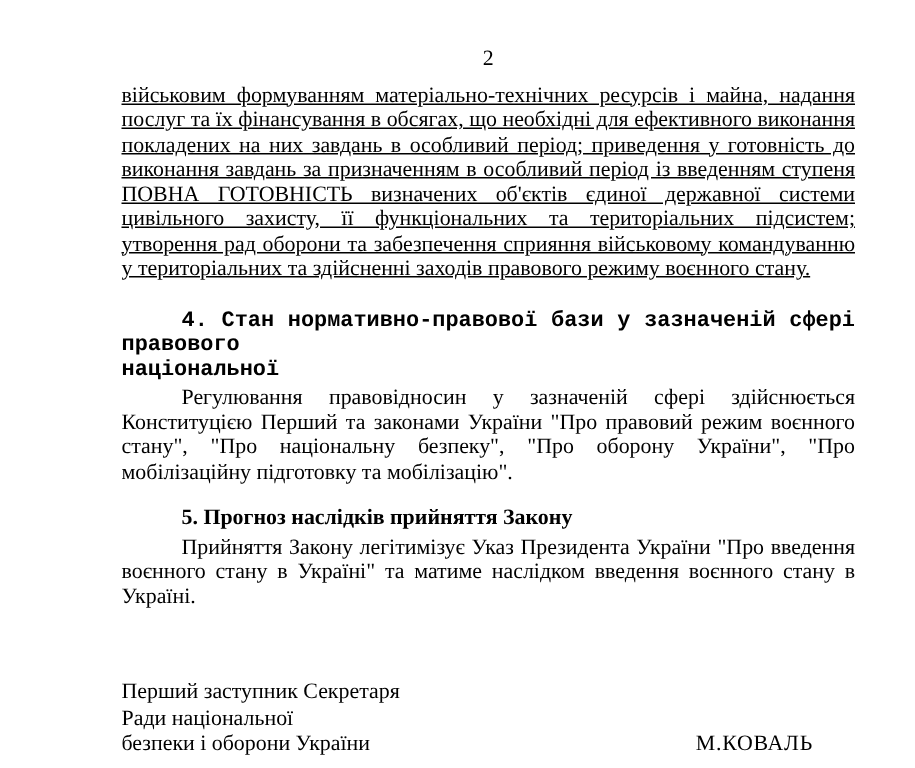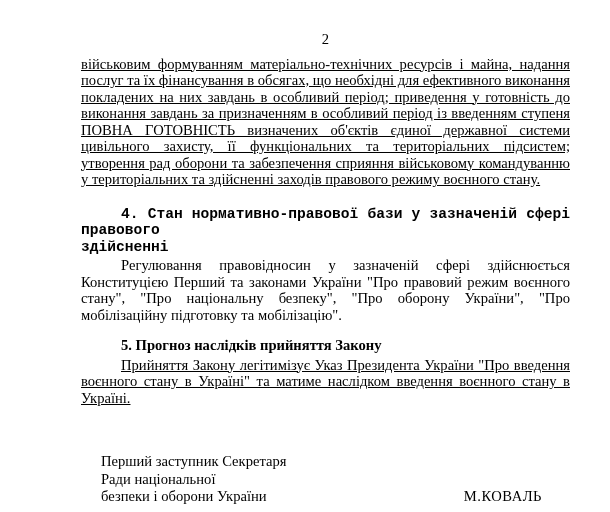--- a/index.html
+++ b/index.html
@@ -40,25 +40,24 @@
   .pagenum {
     margin-top: 31px;
     text-align: center;
     font-size: 14.6px;
     line-height: 16.5px;
   }
   .para-continuation { margin-top: 8px; text-decoration: underline; }
   .heading4 { margin-top: 18px; font-family: Liberation Mono, monospace; }
   .para4 { margin-top: 2px; }
   .heading5 { margin-top: 14px; }
-  .para5 { margin-top: 3px; text-decoration: underline; }
+  .para5 { margin-top: 3px; }
 
   .signature {
     margin-top: 47px;
-    margin-left: 20px;
   }
   .signature .ln { line-height: 17.5px; }
   .sigrow {
     display: flex;
     justify-content: space-between;
     align-items: baseline;
     text-align: center;
   }
   .sig-name {
     font-weight: normal;
@@ -80,21 +79,21 @@
       <div class="ln jf">покладених на них завдань в особливий період; приведення у готовність до</div>
       <div class="ln jf">виконання завдань за призначенням в особливий період із введенням ступеня</div>
       <div class="ln jf">ПОВНА ГОТОВНІСТЬ визначених об'єктів єдиної державної системи</div>
       <div class="ln jf">цивільного захисту, її функціональних та територіальних підсистем;</div>
       <div class="ln jf">утворення рад оборони та забезпечення сприяння військовому командуванню</div>
       <div class="ln">у територіальних та здійсненні заходів правового режиму воєнного стану.</div>
     </div>
 
     <div class="heading4">
       <div class="ln jf bold indent">4. Стан нормативно-правової бази у зазначеній сфері правового</div>
-      <div class="ln bold">здійсненні</div>
+      <div class="ln bold">національної</div>
     </div>
 
     <div class="para4">
       <div class="ln jf indent">Регулювання правовідносин у зазначеній сфері здійснюється</div>
       <div class="ln jf">Конституцією Перший та законами України "Про правовий режим воєнного</div>
       <div class="ln jf">стану", "Про національну безпеку", "Про оборону України", "Про</div>
       <div class="ln">мобілізаційну підготовку та мобілізацію".</div>
     </div>
 
     <div class="heading5">

